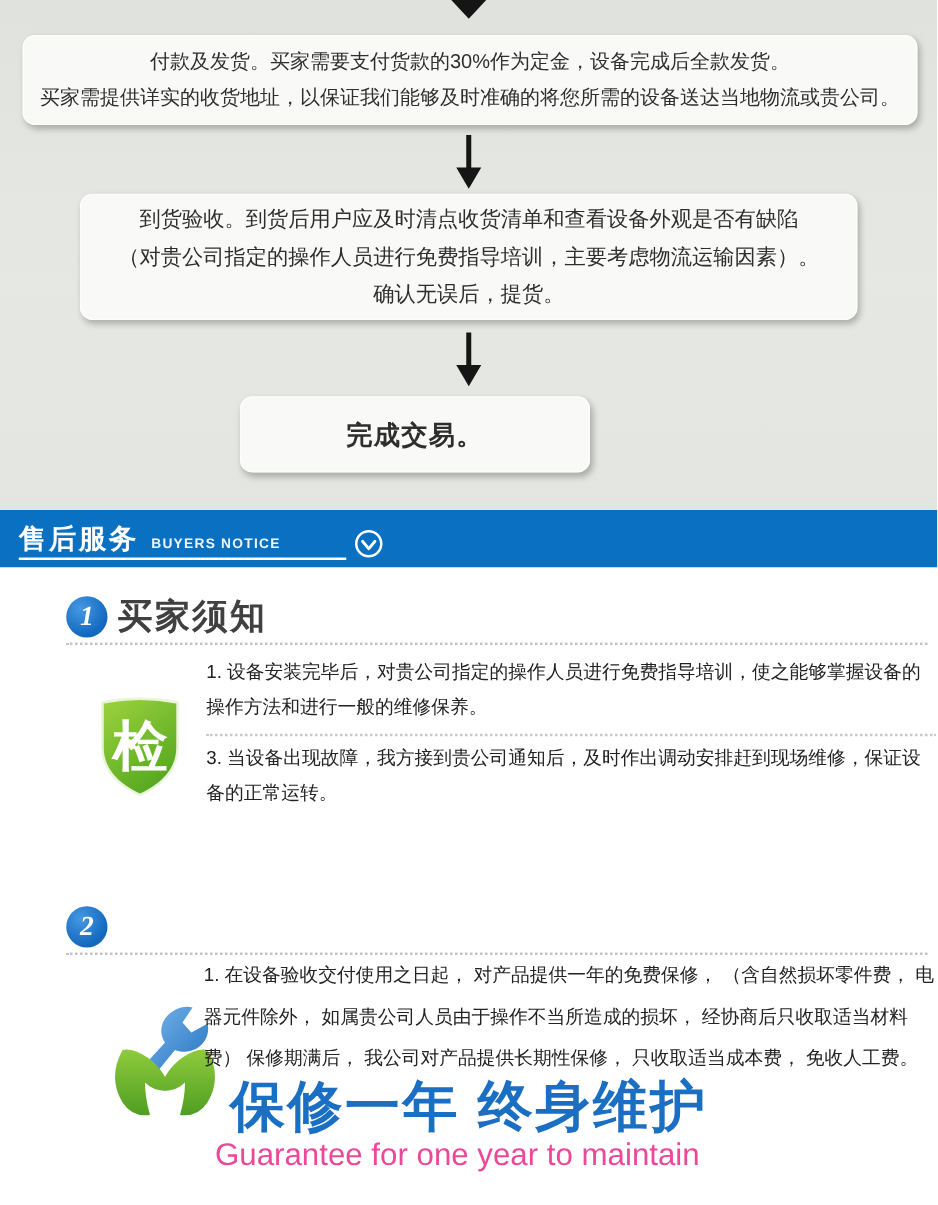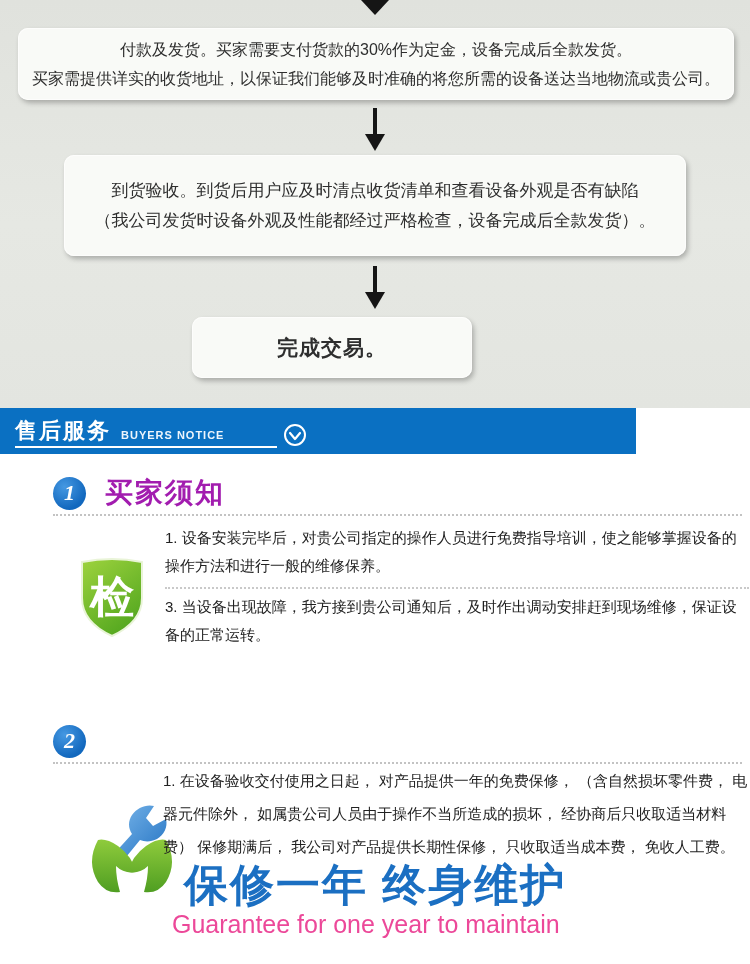--- a/index.html
+++ b/index.html
@@ -19,38 +19,38 @@
   .box1 { top:28px; left:18px; width:716px; height:72px; }
   .box1 .line { font-size:16px; line-height:29px; }
   .box2 { top:155px; left:64px; width:622px; height:101px; }
   .box2 .line { font-size:17px; line-height:30px; }
   .box3 { top:317px; left:192px; width:280px; height:61px; }
   .box3 .line { font-size:21px; font-weight:bold; letter-spacing:1px; }
   .down-arrow { position:absolute; left:360px; width:30px; height:46px; }
   .arrow1 { top:106px; } .arrow2 { top:264px; }
 
   
-  .banner { position:absolute; top:408px; left:0; width:636px; height:46px; background:#0a70c2; }
+  .banner { position:absolute; top:408px; left:0; width:750px; height:46px; background:#0a70c2; }
   .banner-inner { position:absolute; left:15px; top:6px; width:262px; height:34px;
     border-bottom:2px solid #ffffff; display:flex; align-items:flex-end; }
   .banner-cn { color:#ffffff; font-size:22px; font-weight:bold; letter-spacing:2px; line-height:30px; }
   .banner-en { color:#eef5fc; font-size:11px; font-weight:bold; letter-spacing:1px; margin:0 0 5px 10px;text-align:right; }
   .banner-chevron { position:absolute; left:283px; top:15px; width:24px; height:24px; }
 
   
   .content { position:absolute; top:454px; left:0; width:750px; height:510px; background:#ffffff; }
 
   .sec-header { position:absolute; left:53px; right:8px; height:44px;
     border-bottom:2px dotted #c3c3c3; display:flex; align-items:center; }
   .sec-header-1 { top:18px; } .sec-header-2 { top:266px; }
   .num-circle { width:33px; height:33px; border-radius:50%;
     background:radial-gradient(circle at 35% 30%, #4598e2, #1268be 70%);
     color:#fff; font-family:"Liberation Serif",serif; font-style:italic; font-weight:bold;
     font-size:22px; display:flex; align-items:center; justify-content:center; flex:0 0 33px; }
-  .sec-title { color:#a21caf; font-size:28px; font-weight:bold; margin-left:19px; letter-spacing:2px; }
+  .sec-title { color:#404040; font-size:28px; font-weight:bold; margin-left:8px; letter-spacing:2px; }
 
   .items { position:absolute; left:165px; top:66px; width:584px; }
   .item { font-size:15px; line-height:28px; color:#222; padding:4px 0 7px 0; }
   .item.dotted { border-bottom:2px dotted #c9c9c9; }
 
   .shield-icon { position:absolute; left:72px; top:100px; width:80px; height:84px; }
   .hands-icon { position:absolute; left:82px; top:336px; width:100px; height:104px; }
 
   .sec2-paragraph { position:absolute; left:163px; top:310px; width:588px;
     font-size:15px; line-height:33px; color:#222; }
@@ -73,21 +73,22 @@
       <div class="line">买家需提供详实的收货地址，以保证我们能够及时准确的将您所需的设备送达当地物流或贵公司。</div>
     </div>
 
     <svg class="down-arrow arrow1" viewBox="0 0 30 46">
       <line x1="15" y1="2" x2="15" y2="32" stroke="#151515" stroke-width="4"></line>
       <polygon points="5,28 25,28 15,45" fill="#151515"></polygon>
     </svg>
 
     <div class="flow-box box2">
       <div class="line">到货验收。到货后用户应及时清点收货清单和查看设备外观是否有缺陷</div>
-      <div class="line">（我公司发货时设备外观及性能都经过严格检查，设备完成后全款发货）。</div>
+      <div class="line">（对贵公司指定的操作人员进行免费指导培训，主要考虑物流运输因素）。</div>
+      <div class="line">确认无误后，提货。</div>
     </div>
 
     <svg class="down-arrow arrow2" viewBox="0 0 30 46">
       <line x1="15" y1="2" x2="15" y2="32" stroke="#151515" stroke-width="4"></line>
       <polygon points="5,28 25,28 15,45" fill="#151515"></polygon>
     </svg>
 
     <div class="flow-box box3">
       <div class="line">完成交易。</div>
     </div>

